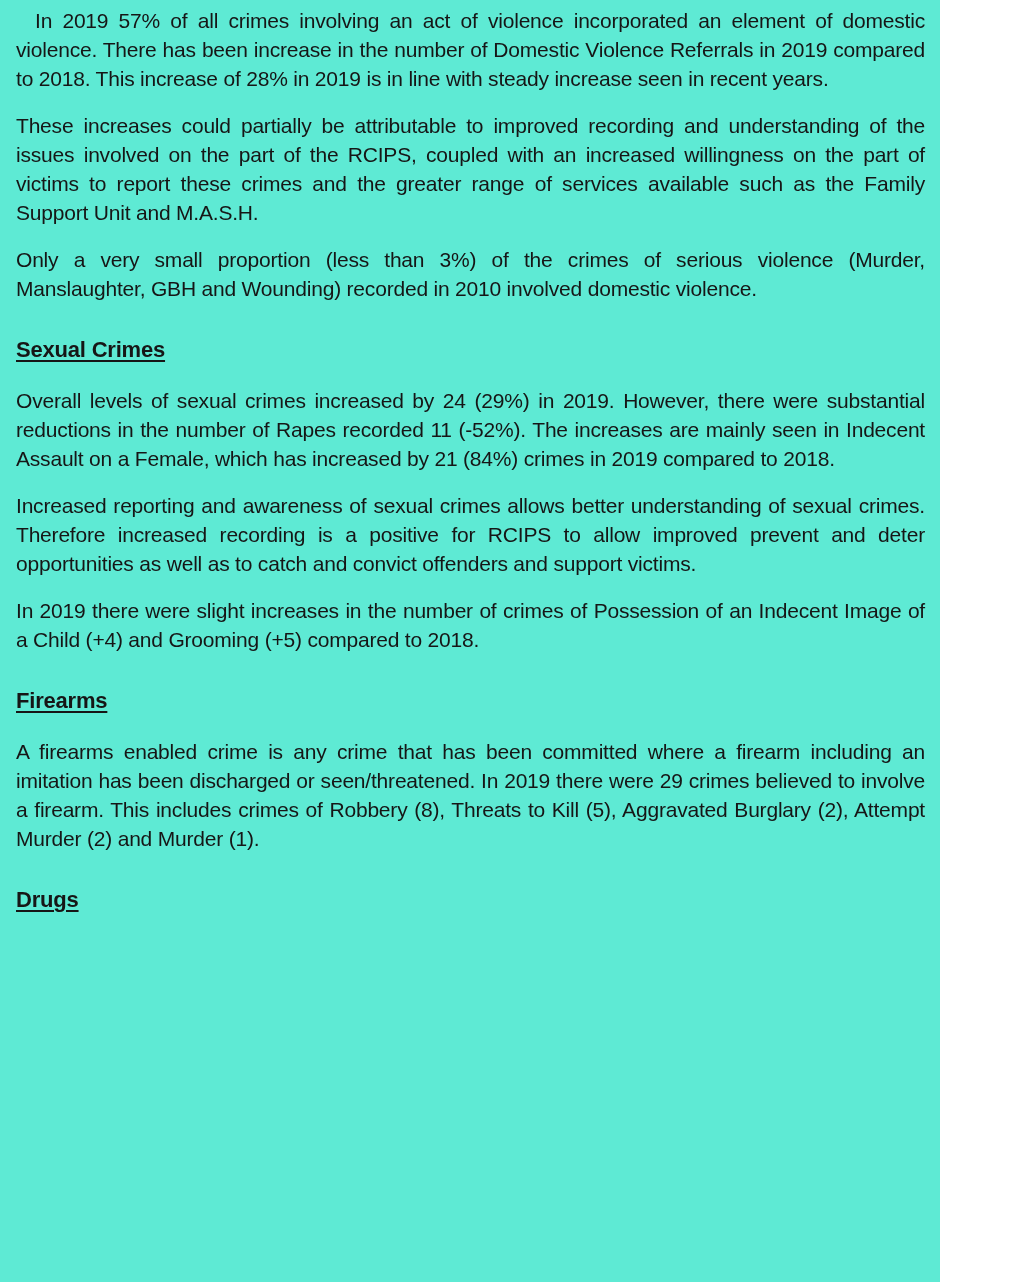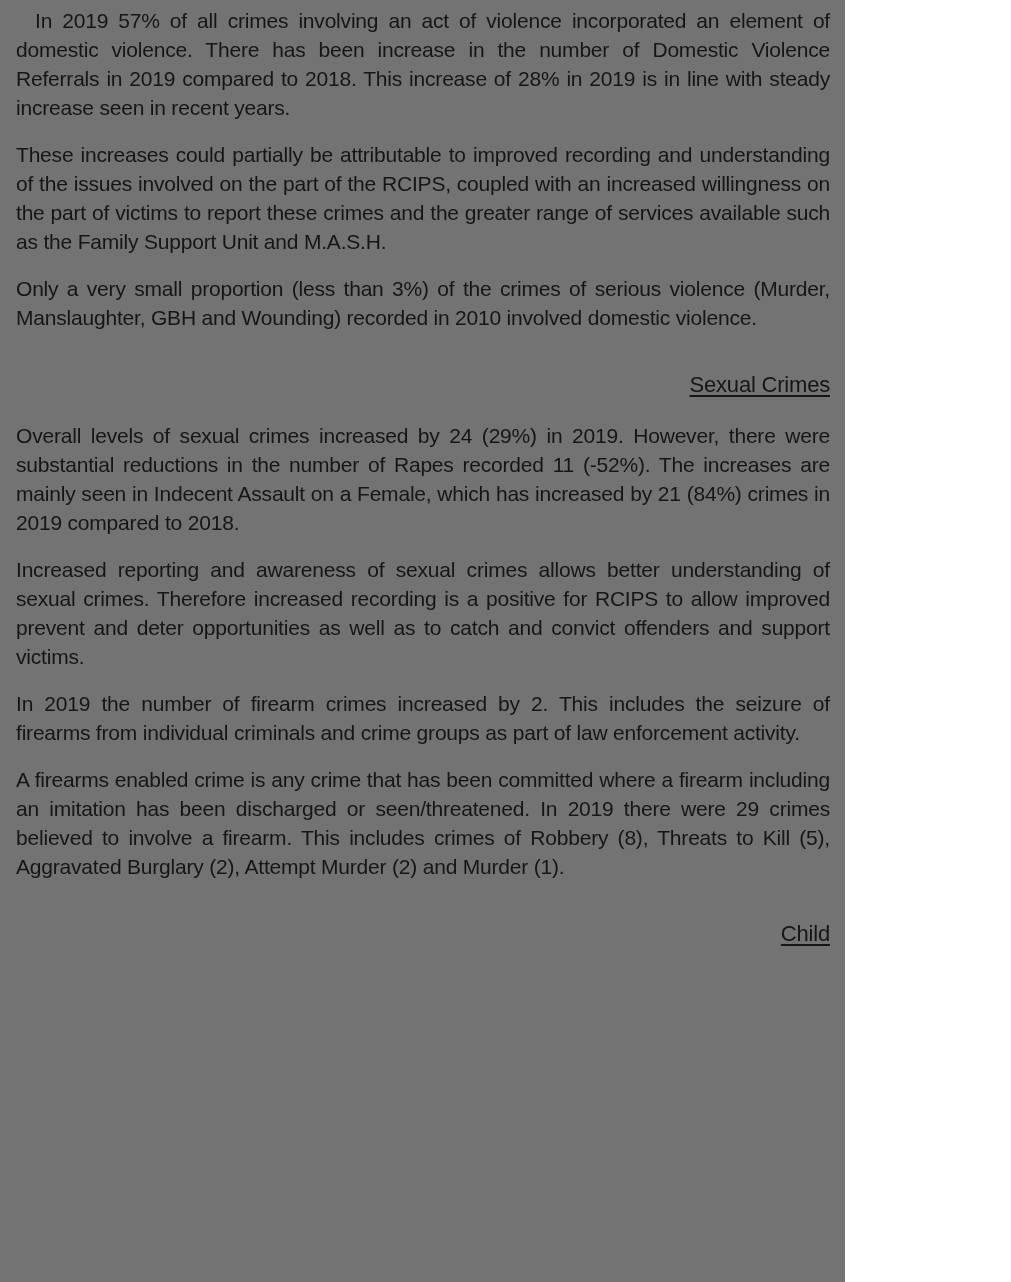--- a/index.html
+++ b/index.html
@@ -5,71 +5,72 @@
   html, body {
     margin: 0;
     padding: 0;
     width: 1011px;
     height: 1282px;
     background: #ffffff;
     overflow: hidden;
   }
   .page {
     box-sizing: border-box;
-    width: 845px;
+    width: 940px;
     height: 1282px;
     padding: 6px 15px 0 16px;
     display: flex;
     flex-direction: column;
     font-family: "Liberation Sans", "DejaVu Sans", sans-serif;
     font-size: 21px;
     line-height: 29px;
     letter-spacing: -0.2px;
     color: #161616;
-    background: #737373;
+    background: #5eead4;
   }
   .para {
     margin: 0 0 18px 0;
     text-align: justify;
     text-justify: inter-word;
   }
   .para.indent-first {
     text-indent: 19px;
   }
   .heading {
-    margin: 20px 0 22px 0;
+    margin: 14px 0 22px 0;
     font-size: 22px;
-    font-weight: 400;
+    font-weight: 700;
     text-decoration: underline;
     text-underline-offset: 3px;
-    text-align: right;
+    text-align: left;
   }
 </style>
 </head>
 <body>
 
 <main class="page">
 
   <p class="para indent-first">In 2019 57% of all crimes involving an act of violence incorporated an element of domestic violence. There has been increase in the number of Domestic Violence Referrals in 2019 compared to 2018. This increase of 28% in 2019 is in line with steady increase seen in recent years.</p>
 
   <p class="para">These increases could partially be attributable to improved recording and understanding of the issues involved on the part of the RCIPS, coupled with an increased willingness on the part of victims to report these crimes and the greater range of services available such as the Family Support Unit and M.A.S.H.</p>
 
   <p class="para">Only a very small proportion (less than 3%) of the crimes of serious violence (Murder, Manslaughter, GBH and Wounding) recorded in 2010 involved domestic violence.</p>
 
 
   <h2 class="heading">Sexual Crimes</h2>
 
   <p class="para">Overall levels of sexual crimes increased by 24 (29%) in 2019. However, there were substantial reductions in the number of Rapes recorded 11 (-52%). The increases are mainly seen in Indecent Assault on a Female, which has increased by 21 (84%) crimes in 2019 compared to 2018.</p>
 
   <p class="para">Increased reporting and awareness of sexual crimes allows better understanding of sexual crimes. Therefore increased recording is a positive for RCIPS to allow improved prevent and deter opportunities as well as to catch and convict offenders and support victims.</p>
 
+  <p class="para">In 2019 there were slight increases in the number of crimes of Possession of an Indecent Image of a Child (+4) and Grooming (+5) compared to 2018.</p>
 
+  <h2 class="heading">Firearms</h2>
 
-  <p class="para">In 2019 the number of firearm crimes increased by 2. This includes the seizure of firearms from individual criminals and crime groups as part of law enforcement activity.</p>
 
 
   <p class="para">A firearms enabled crime is any crime that has been committed where a firearm including an imitation has been discharged or seen/threatened. In 2019 there were 29 crimes believed to involve a firearm. This includes crimes of Robbery (8), Threats to Kill (5), Aggravated Burglary (2), Attempt Murder (2) and Murder (1).</p>
 
-  <h2 class="heading">Child</h2>
+  <h2 class="heading">Drugs</h2>
 
 
 
 </main>
 
 </body></html>

